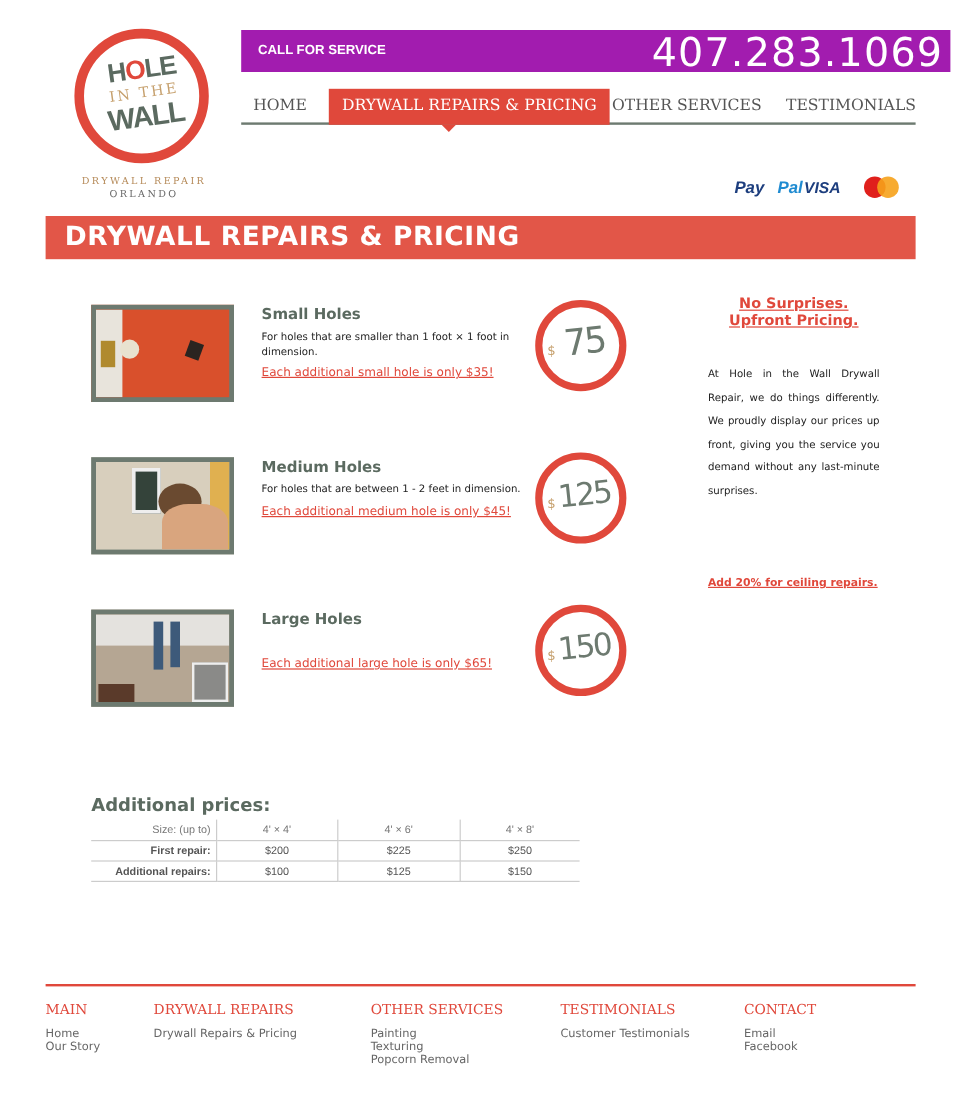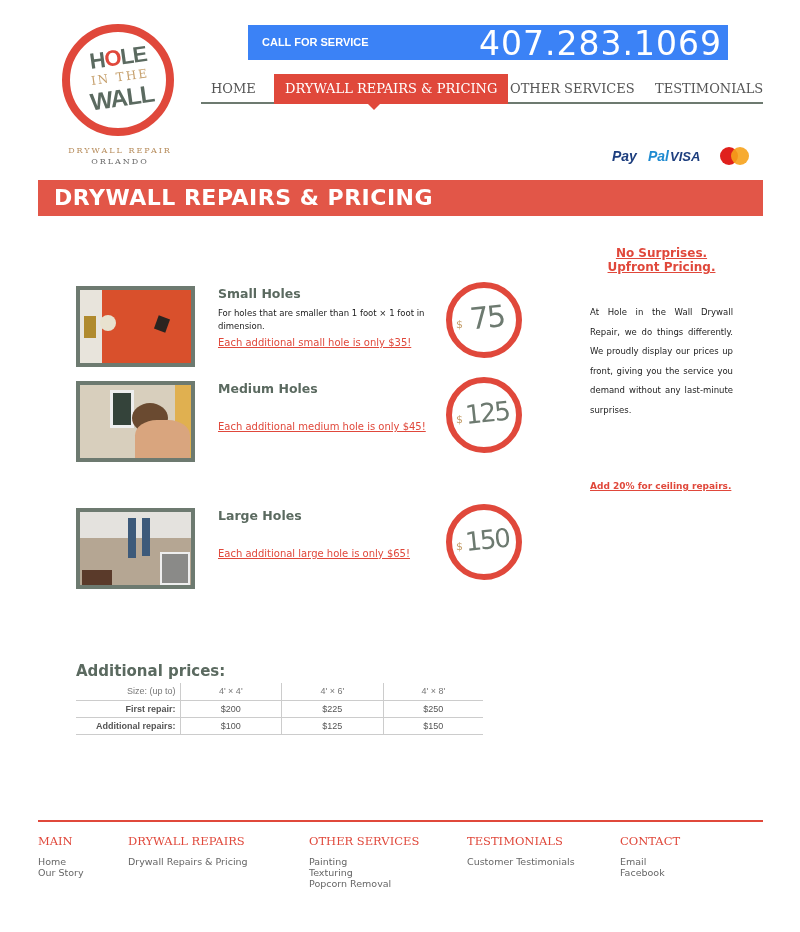--- a/index.html
+++ b/index.html
@@ -10,21 +10,21 @@
   .logo { left: 58px; top: 24px; width: 124px; height: 145px; }
   .logo-circle { position: absolute; left: 4px; top: 0; width: 112px; height: 112px; border: 8px solid #e0483b; border-radius: 50%; }
   .logo-hole { position: absolute; left: 22px; top: 24px; width: 76px; text-align: center; font-family: "Liberation Sans", sans-serif; font-weight: bold; font-size: 22px; color: #5b6a60; line-height: 20px; transform: rotate(-8deg); letter-spacing: -1px; }
   .logo-hole .o { color: #e0483b; }
   .logo-inthe { position: absolute; left: 24px; top: 46px; width: 76px; text-align: center; font-family: "DejaVu Serif", serif; font-size: 12px; color: #c6a06d; transform: rotate(-8deg); letter-spacing: 2px; }
   .logo-wall { position: absolute; left: 26px; top: 60px; width: 76px; text-align: center; font-family: "Liberation Sans", sans-serif; font-weight: bold; font-size: 24px; color: #5b6a60; transform: rotate(-8deg); letter-spacing: -1px; }
   .logo-tag1 { position: absolute; left: 0; top: 122px; width: 124px; text-align: center; font-family: "DejaVu Serif", serif; font-size: 8px; color: #b68b5a; letter-spacing: 2px; }
   .logo-tag2 { position: absolute; left: 0; top: 133px; width: 124px; text-align: center; font-family: "DejaVu Serif", serif; font-size: 8px; color: #6a6a6a; letter-spacing: 2px; }
 
   
-  .service-bar { left: 201px; top: 25px; width: 480px; height: 35px; background: #3b82f6; margin-left: 47px; }
+  .service-bar { left: 201px; top: 25px; width: 591px; height: 35px; background: #a21caf; }
   .service-label { position: absolute; left: 14px; top: 11px; font-family: "Liberation Sans", sans-serif; font-weight: bold; font-size: 11px; color: #ffffff; }
   .service-phone { position: absolute; right: 6px; top: -1px; font-family: "DejaVu Sans", sans-serif; font-size: 33px; color: #ffffff; letter-spacing: 1px; }
 
   
   .nav { left: 201px; top: 74px; width: 562px; height: 34px; }
   .nav-line { position: absolute; left: 0; top: 28px; width: 562px; height: 2px; background: #6d7a70; }
   .nav-item { position: absolute; top: 0; height: 30px; line-height: 30px; font-family: "DejaVu Serif", serif; font-size: 13px; color: #555555; white-space: nowrap; }
   .nav-item.active { background: #e0483b; color: #ffffff; height: 30px; padding: 0 11px; }
   .nav-pointer { position: absolute; left: 167px; top: 30px; width: 0; height: 0; border-left: 6px solid transparent; border-right: 6px solid transparent; border-top: 6px solid #e0483b; }
 
@@ -100,21 +100,21 @@
 <div class="abs pay-visa">VISA</div>
 <div class="abs pay-mc">
   <div class="mc-red"></div>
   <div class="mc-yel"></div>
 </div>
 
 <div class="abs banner">
   <h1 class="banner-title">DRYWALL REPAIRS &amp; PRICING</h1>
 </div>
 
-<div class="abs item" style="top:254px;margin-top:32px;">
+<div class="abs item" style="top:254px;">
   <div class="thumb" style="background:#d9502c;">
     <div style="position:absolute;left:0;top:0;width:22px;height:73px;background:#e8e4dc;"></div>
     <div style="position:absolute;left:4px;top:26px;width:12px;height:22px;background:#b08a2e;"></div>
     <div style="position:absolute;left:20px;top:25px;width:16px;height:16px;border-radius:50%;background:#e8e2cf;"></div>
     <div style="position:absolute;left:76px;top:27px;width:12px;height:14px;background:#2a2420;transform:rotate(20deg);"></div>
   </div>
   <div class="item-title">Small Holes</div>
   <div class="item-desc">For holes that are smaller than 1 foot × 1 foot in dimension.</div>
   <div class="item-extra" style="top:51px;">Each additional small hole is only $35!</div>
   <div class="stamp">
@@ -124,20 +124,21 @@
 </div>
 
 <div class="abs item" style="top:381px;">
   <div class="thumb" style="background:#d8cfbd;">
     <div style="position:absolute;left:30px;top:5px;width:24px;height:38px;background:#34433a;border:3px solid #eee;"></div>
     <div style="position:absolute;left:95px;top:0;width:20px;height:73px;background:#e0b050;"></div>
     <div style="position:absolute;left:52px;top:18px;width:36px;height:30px;border-radius:50%;background:#6a4a30;"></div>
     <div style="position:absolute;left:55px;top:35px;width:55px;height:38px;border-radius:40% 40% 0 0;background:#d9a57e;"></div>
   </div>
   <div class="item-title">Medium Holes</div>
+  <div class="item-desc" style="width:240px;">For holes that are between 1 - 2 feet in dimension.</div>
   <div class="item-extra" style="top:40px;">Each additional medium hole is only $45!</div>
   <div class="stamp">
     <span class="stamp-dollar">$</span>
     <span class="stamp-val" style="font-size:26px;top:15px;">125</span>
   </div>
 </div>
 
 <div class="abs item" style="top:508px;">
   <div class="thumb" style="background:#b5a693;">
     <div style="position:absolute;left:0;top:0;width:111px;height:26px;background:#e4e2de;"></div>

